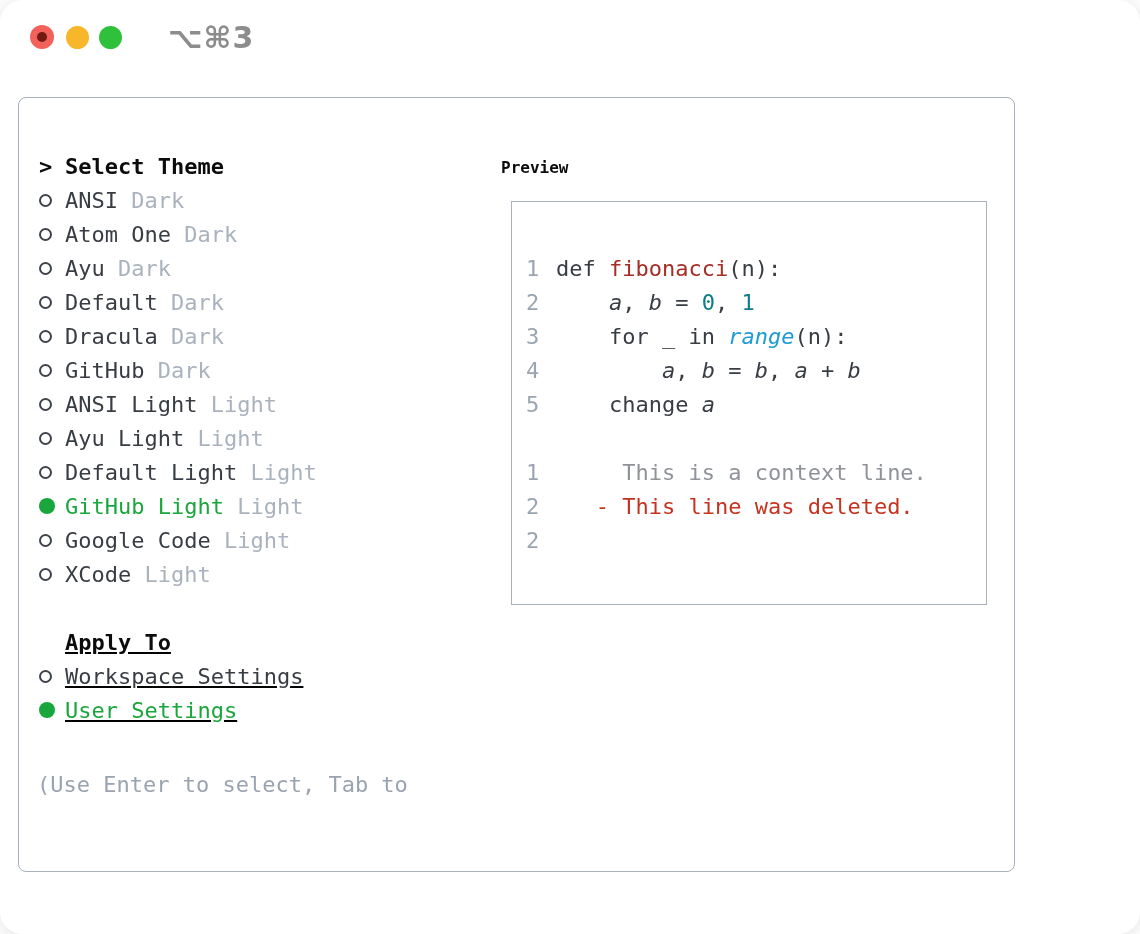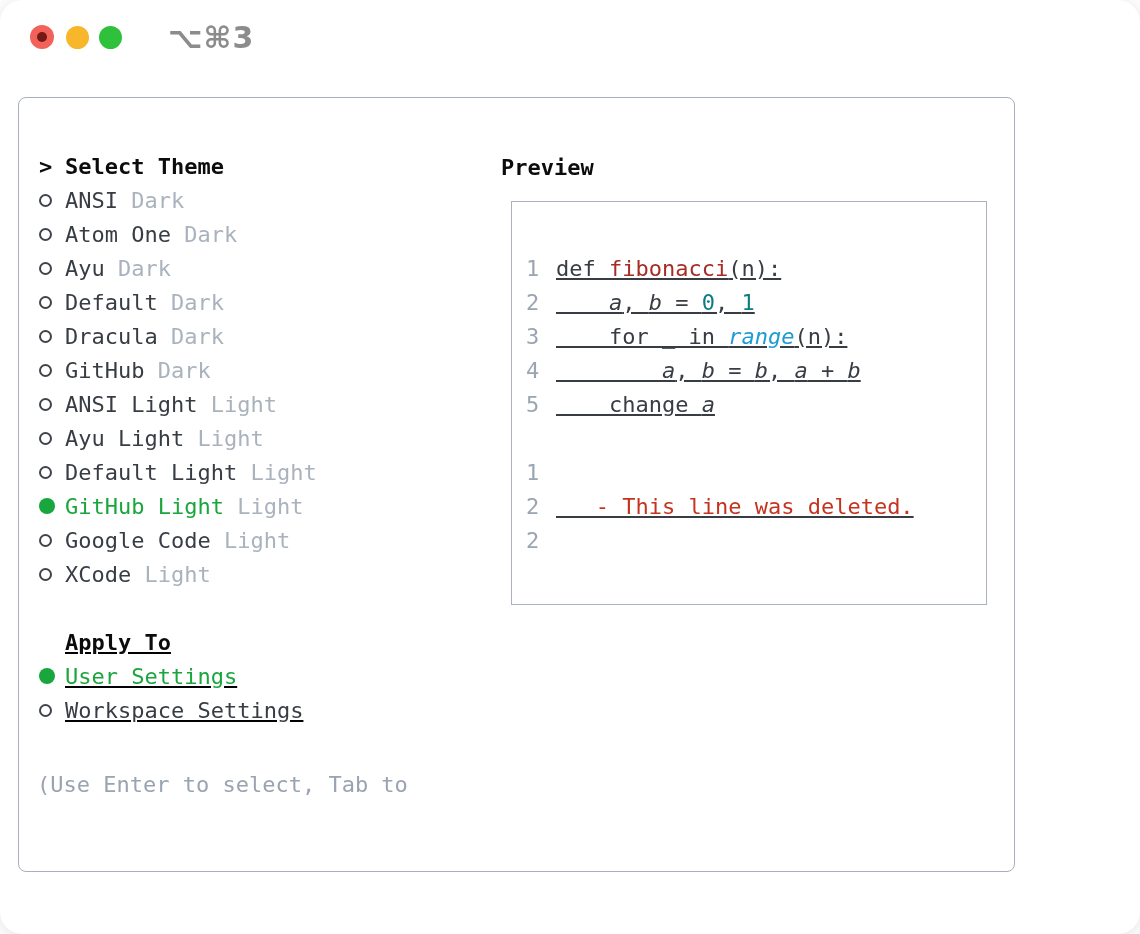--- a/index.html
+++ b/index.html
@@ -78,39 +78,39 @@
     font-size: 22px; line-height: 34px;
     color: var(--help-gray);
     white-space: pre;
     margin-top: 7px;
   }
 
   
   .preview-title {
     position: absolute; left: 482px; top: 52px;
     height: 34px; display: flex; align-items: center;
-    font-size: 22px; font-weight: 700; color: #0c0c0c;
+    font-size: 16px; font-weight: 700; color: #0c0c0c;
   }
   .preview-box {
     position: absolute; left: 492px; top: 103px;
     width: 476px; height: 404px;
     border: 1.5px solid var(--preview-border);
     background: #ffffff;
     padding: 49px 0 0 14px;
   }
   .code-line {
     display: flex; height: 34px; align-items: center;
     font-size: 22px; white-space: pre;
   }
   .line-num {
     flex: 0 0 14px; width: 14px;
     margin-right: 16px;
     color: var(--line-num-gray);
   }
-  .line-content { white-space: pre; color: var(--text-dark); text-decoration: underline; }
+  .line-content { white-space: pre; color: var(--text-dark); }
   .tok-code    { color: var(--text-dark); }
   .tok-func    { color: var(--func-red); }
   .tok-var     { color: var(--text-dark); font-style: italic; }
   .tok-num     { color: var(--num-teal); }
   .tok-builtin { color: var(--builtin-blue); font-style: italic; }
   .tok-context { color: var(--context-gray); }
   .tok-deleted { color: var(--deleted-red); }
   .tok-added   { color: var(--added-green); }
 </style>
 </head>
@@ -148,35 +148,35 @@
         <div class="row"><span class="bullet-cell"><span class="ring"></span></span><span class="theme-name">Google Code</span><span class="theme-variant"> Light</span></div>
         <div class="row"><span class="bullet-cell"><span class="ring"></span></span><span class="theme-name">XCode</span><span class="theme-variant"> Light</span></div>
       </div>
 
     <div class="apply-block">
       <div class="row">
         <span class="bullet-cell"></span>
         <span class="section-title">Apply To</span>
       </div>
 
-    <div class="row"><span class="bullet-cell"><span class="dot"></span></span><span class="theme-name selected">User Settings</span></div>
-        <div class="row"><span class="bullet-cell"><span class="ring"></span></span><span class="theme-name">Workspace Settings</span></div>
+    <div class="row"><span class="bullet-cell"><span class="ring"></span></span><span class="theme-name">Workspace Settings</span></div>
+        <div class="row"><span class="bullet-cell"><span class="dot"></span></span><span class="theme-name selected">User Settings</span></div>
       </div>
 
     <div class="help-text"><span>(Use Enter to select, Tab to</span><br></div>
 
     <div class="preview-title">Preview</div>
 
     <div class="preview-box">
 
     <div class="code-line"><span class="line-num">1</span><span class="line-content"><span class="tok-code">def </span><span class="tok-func">fibonacci</span><span class="tok-code">(n):</span></span></div>
         <div class="code-line"><span class="line-num">2</span><span class="line-content"><span class="tok-code">    </span><span class="tok-var">a</span><span class="tok-code">, </span><span class="tok-var">b</span><span class="tok-code"> = </span><span class="tok-num">0</span><span class="tok-code">, </span><span class="tok-num">1</span></span></div>
         <div class="code-line"><span class="line-num">3</span><span class="line-content"><span class="tok-code">    for _ in </span><span class="tok-builtin">range</span><span class="tok-code">(n):</span></span></div>
         <div class="code-line"><span class="line-num">4</span><span class="line-content"><span class="tok-code">        </span><span class="tok-var">a</span><span class="tok-code">, </span><span class="tok-var">b</span><span class="tok-code"> = </span><span class="tok-var">b</span><span class="tok-code">, </span><span class="tok-var">a</span><span class="tok-code"> + </span><span class="tok-var">b</span></span></div>
         <div class="code-line"><span class="line-num">5</span><span class="line-content"><span class="tok-code">    change </span><span class="tok-var">a</span></span></div>
         <div class="code-line"><span class="line-num"></span><span class="line-content"></span></div>
-        <div class="code-line"><span class="line-num">1</span></div>
+        <div class="code-line"><span class="line-num">1</span><span class="line-content"><span class="tok-context">     This is a context line.</span></span></div>
         <div class="code-line"><span class="line-num">2</span><span class="line-content"><span class="tok-deleted">   - This line was deleted.</span></span></div>
         <div class="code-line"><span class="line-num">2</span></div>
       </div>
 
   </div>
 </div>
 
 </body></html>

